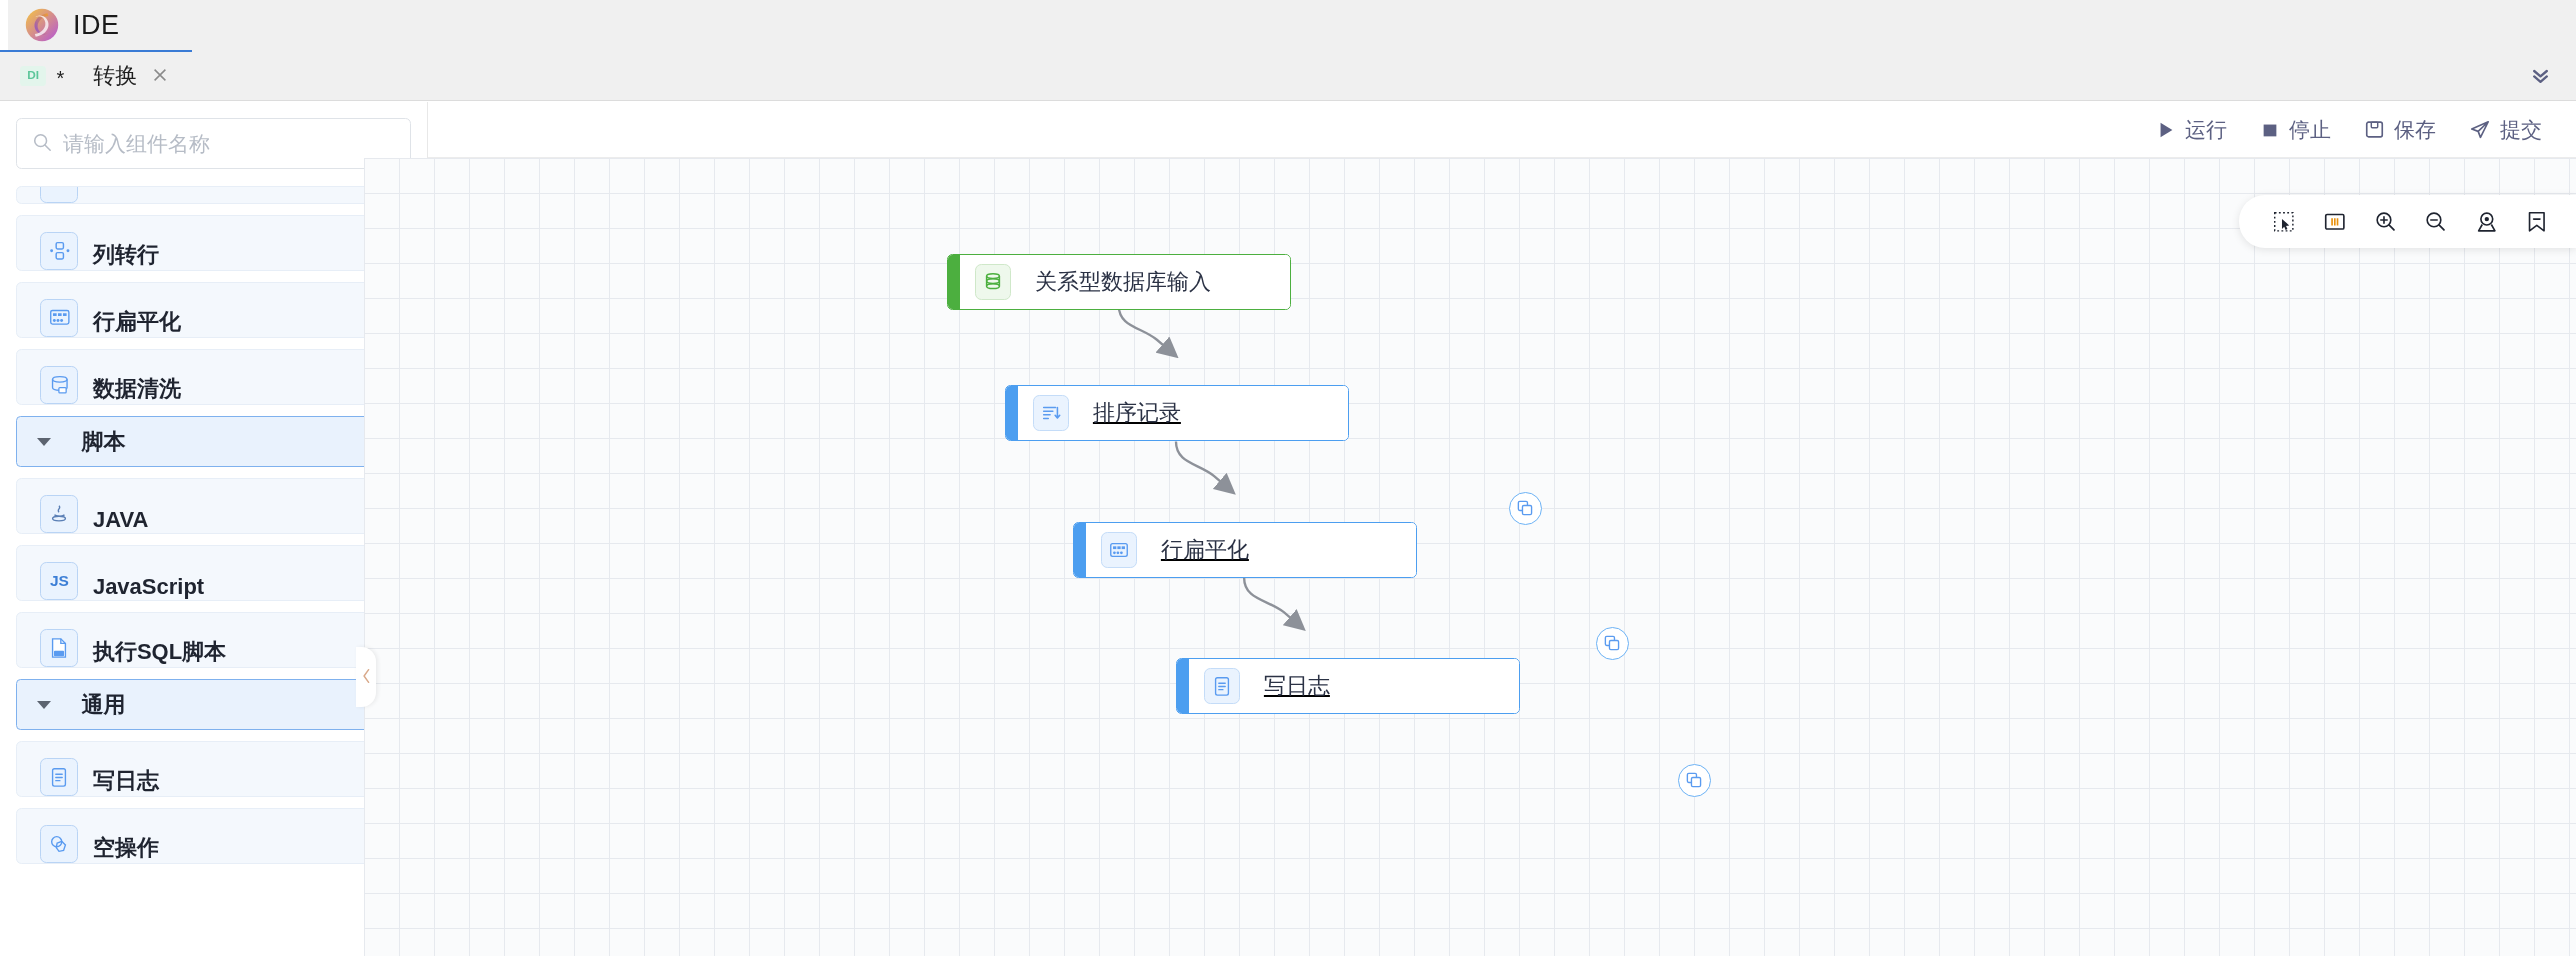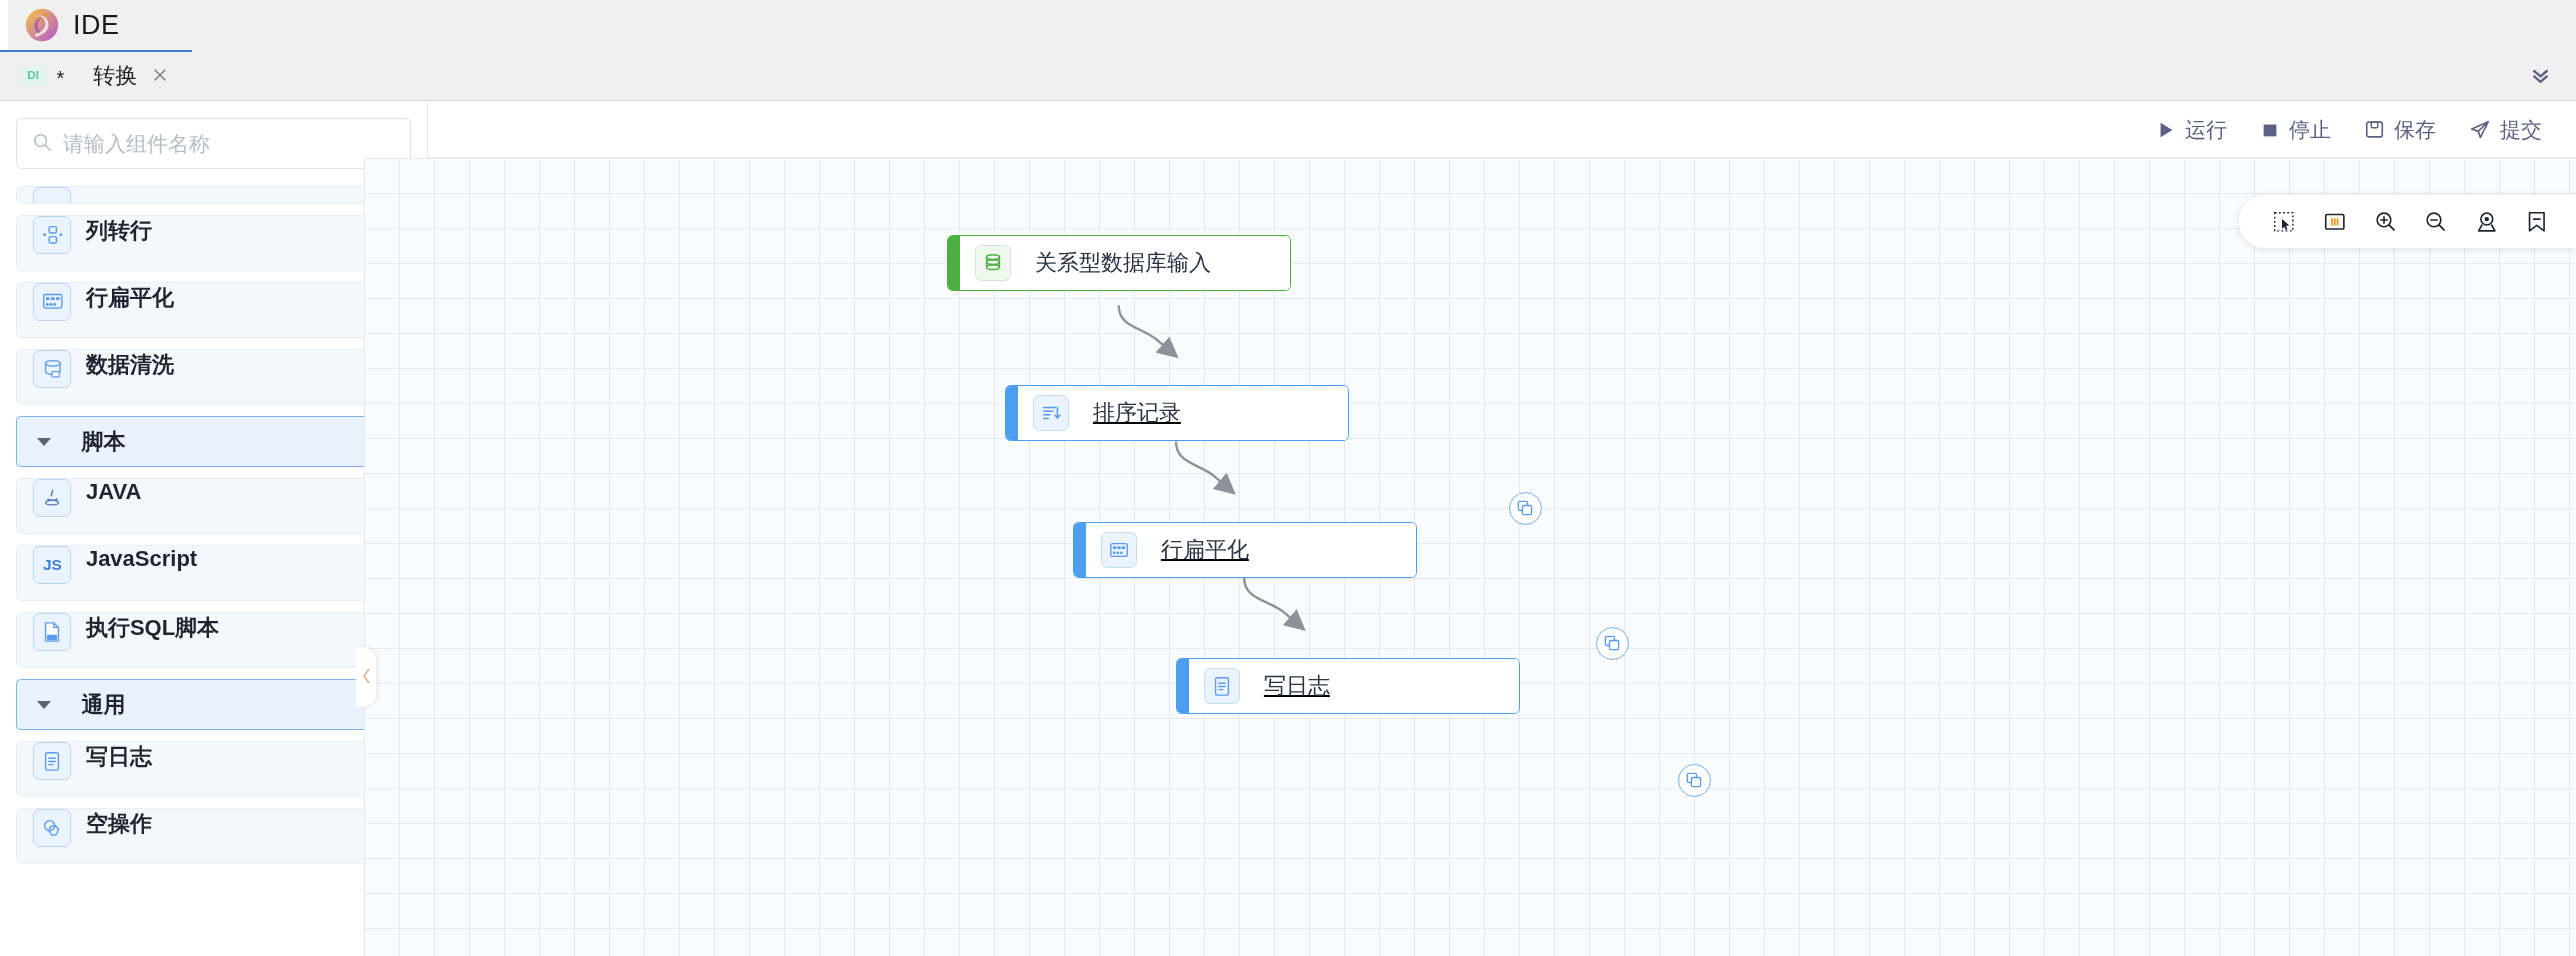--- a/index.html
+++ b/index.html
@@ -91,22 +91,22 @@
   .search-ph { color: #b6bcc6; font-size: 21px; }
 
   .palette { position: absolute; top: 84px; left: 0; right: 0; bottom: 0; }
   .pal-item {
     position: relative;
     margin: 0 16.4px 11px 16.4px;
     height: 56px;
     background: #f4f8fd;
     border: 0.9px solid #e7eef7;
     border-radius: 5.5px;
-    display: flex; align-items: flex-start;
-    padding-left: 16px; gap: 14.5px;
+    display: flex; align-items: flex-end;
+    padding-left: 23px; gap: 14.5px;
     cursor: pointer;
   }
   .pal-item.partial { height: 18px; overflow: hidden; }
   .pal-icon {
     width: 38px; height: 38px; flex: 0 0 38px;
     border: 0.9px solid #b9d4f5; border-radius: 6.4px;
     background: #eaf3fe;
     display: flex; align-items: center; justify-content: center;
   }
   .pal-label { font-size: 22px; color: #1f2430; font-weight: bold; }
@@ -452,21 +452,21 @@
     <defs>
       <marker id="arrowhead" markerWidth="9" markerHeight="9" refX="4" refY="4.5" orient="auto">
         <path d="M0 0 L9 4.5 L0 9 Z" fill="#8d9199"></path>
       </marker>
     </defs>
     <path d="M830 162 C830 186, 855 186, 872 200 L886 212" stroke="#8d9199" stroke-width="2.6" fill="none" marker-end="url(#arrowhead)"></path>
     <path d="M893 312 C893 336, 918 336, 935 350 L949 362" stroke="#8d9199" stroke-width="2.6" fill="none" marker-end="url(#arrowhead)"></path>
     <path d="M968 462 C968 486, 995 486, 1012 500 L1026 512" stroke="#8d9199" stroke-width="2.6" fill="none" marker-end="url(#arrowhead)"></path>
   </svg>
 
-  <div class="node node-green" style="left:583px; top:77px; width:344px;">
+  <div class="node node-green" style="left:583px; top:96px; width:344px;">
     <span class="accent"></span>
     <span class="nbody">
       <span class="node-icon icon-green">
         <svg width="22" height="22" viewBox="0 0 24 24">
           <ellipse cx="12" cy="5.5" rx="7" ry="2.6" stroke="#4caf3f" stroke-width="1.6" fill="none"></ellipse>
           <ellipse cx="12" cy="11" rx="7" ry="2.6" stroke="#4caf3f" stroke-width="1.6" fill="none"></ellipse>
           <ellipse cx="12" cy="16.5" rx="7" ry="2.6" stroke="#4caf3f" stroke-width="1.6" fill="none"></ellipse>
           <path d="M5 5.5 v11 M19 5.5 v11" stroke="#4caf3f" stroke-width="1.6"></path>
         </svg>
       </span>

